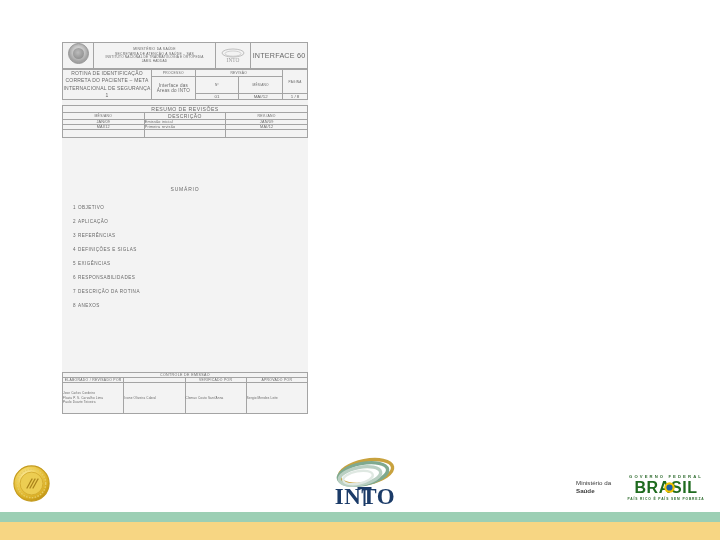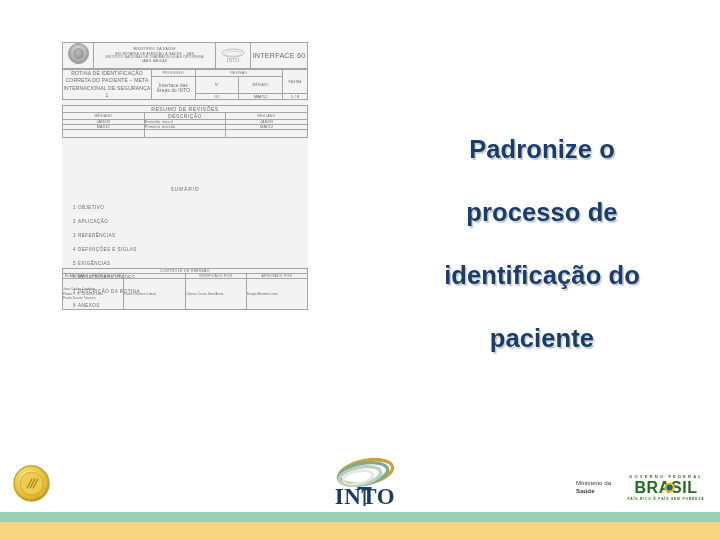--- a/index.html
+++ b/index.html
@@ -26,21 +26,21 @@
     background: #ffffff;
     overflow: hidden;
   }
 
   
   #doc-thumb {
     position: absolute;
     left: 62px;
     top: 42px;
     width: 246px;
-    height: 268px;
+    height: 372px;
     background: #ffffff;
     color: #4a4a4a;
     font-family: "Liberation Sans", sans-serif;
     filter: blur(0.28px) contrast(0.80) brightness(1.06);
     opacity: 0.93;
   }
 
   
   .doc-table {
     width: 100%;
@@ -460,26 +460,20 @@
 Flavia P. S. Carvalho Lima
 Paulo Duarte Teixeira</td>
         <td class="sig-body center" style="white-space: pre-line;">Ivone Oliveira Cabral</td>
         <td class="sig-body center" style="white-space: pre-line;">Clemax Couto Sant'Anna</td>
         <td class="sig-body center" style="white-space: pre-line;">Sergio Mendes Leite</td>
       </tr>
     </tbody>
       </table>
   </div>
 
-  <div id="main-title">
-    <span class="tline">Padronize o</span>
-    <span class="tline">processo de</span>
-    <span class="tline">identificação do</span>
-    <span class="tline">paciente</span>
-  </div>
 
   <div id="gold-seal">
     <svg width="41" height="41" viewBox="0 0 41 41" aria-hidden="true">
       <defs>
         <radialGradient id="gseal" cx="40%" cy="34%" r="72%">
           <stop offset="0%" stop-color="#fff6c2"></stop>
           <stop offset="42%" stop-color="#f0d055"></stop>
           <stop offset="78%" stop-color="#d9ae24"></stop>
           <stop offset="100%" stop-color="#b88c13"></stop>
         </radialGradient>

